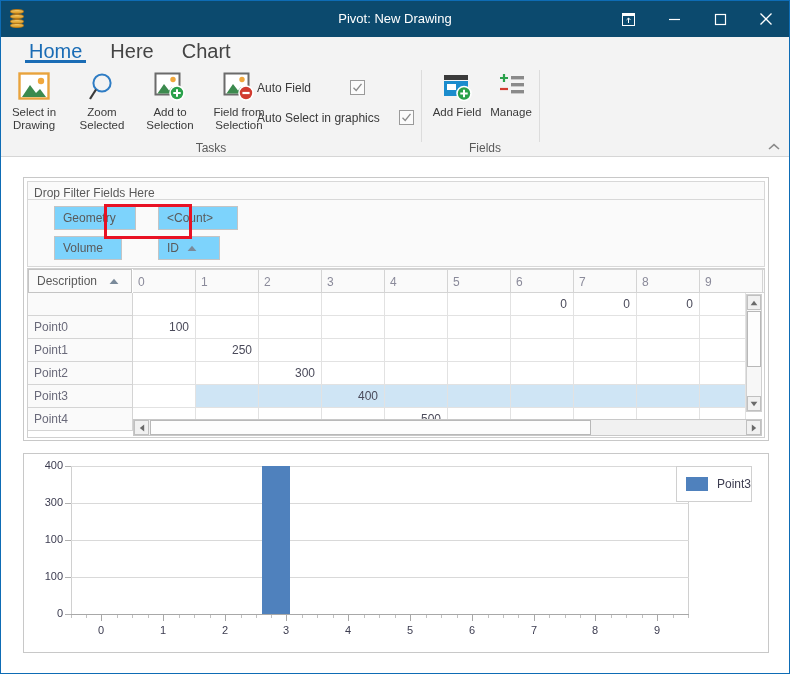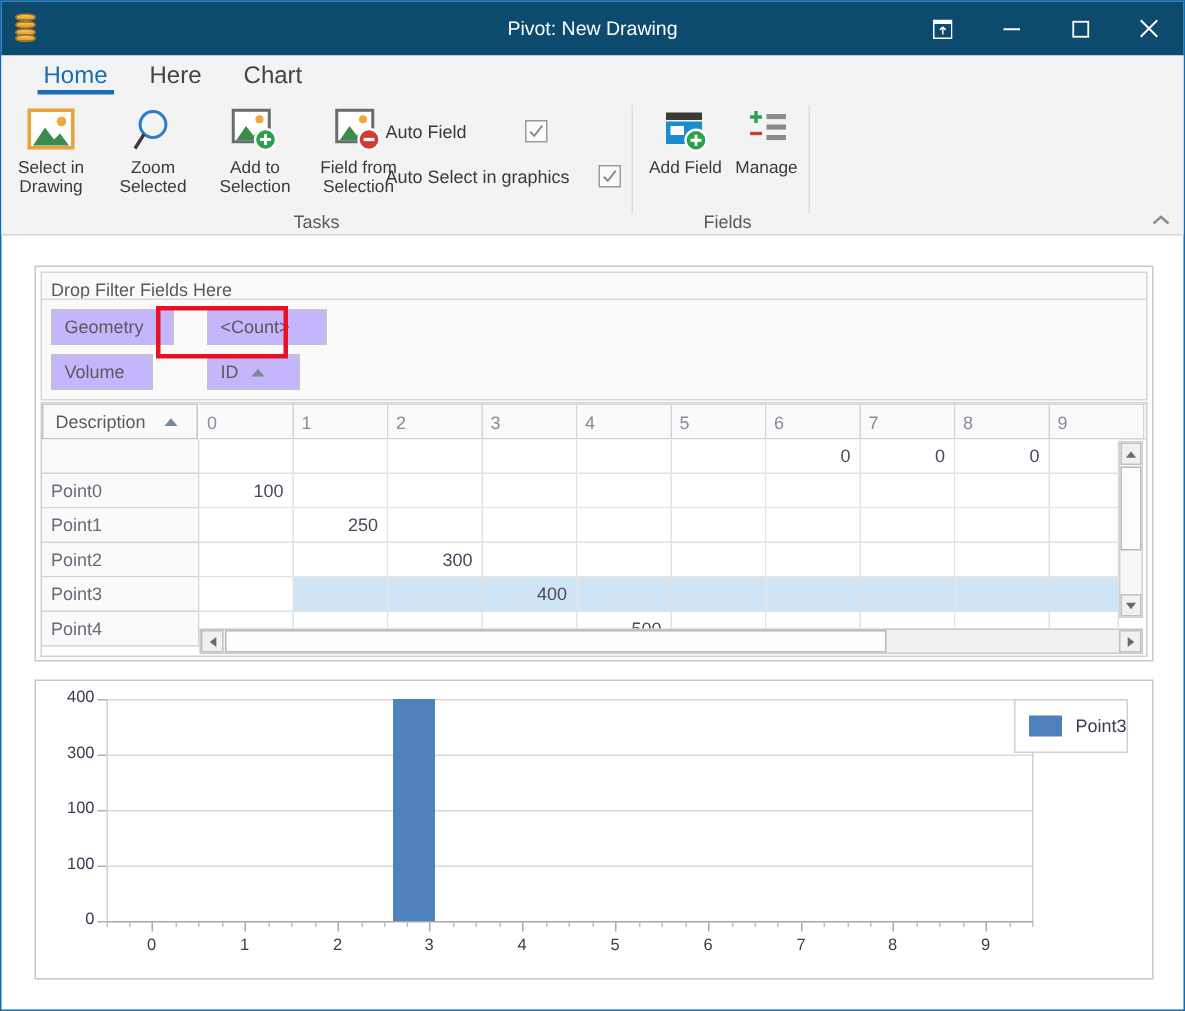--- a/index.html
+++ b/index.html
@@ -47,21 +47,21 @@
     color:#ffffff; cursor:default;
   }
   .win-btn svg { display:block; }
   
   #ribbon {
     position:absolute; left:0; top:36px; width:788px; height:120px;
     background:#f3f3f3; border-bottom:1px solid #d6d6d6;
   }
   #tabs { position:absolute; left:0; top:0; height:27px; display:flex; padding-left:14px; }
   .tab {
-    padding:2px 14px 0 14px; height:27px; line-height:24px; font-size:16px;
+    padding:2px 14px 0 14px; height:27px; line-height:24px; font-size:20px;
     color:#444; position:relative; cursor:default;
   }
   .tab.active { color:#1a6cb5; }
   .tab.active::after {
     content:""; position:absolute; left:10px; right:10px; bottom:1px; height:3px; background:#1a6cb5;
   }
   #ribbon-body { position:absolute; left:0; top:27px; width:788px; height:93px; }
   .group { position:absolute; top:0; height:93px; }
   .grp-label {
     position:absolute; bottom:2px; width:100%; text-align:center; font-size:12px; color:#5a5a5a;
@@ -91,23 +91,23 @@
   #filter-zone {
     position:absolute; left:3px; top:3px; width:738px; height:20px;
     background:#fafafa; border:1px solid #d8d8d8; font-size:12px; color:#5a5a5a;
     padding-left:6px; line-height:22px; overflow:hidden;
   }
   #field-area {
     position:absolute; left:3px; top:21px; width:738px; height:68px;
     background:#fafafa; border:1px solid #d8d8d8;
   }
   .fld {
-    position:absolute; height:24px; border:1px solid #c4c4c4; background:#c4b5fd;
+    position:absolute; height:24px; border:1px solid #c4c4c4; background:#7dd3fc;
     font-size:12px; color:#5a5a5a; line-height:24px; padding-left:8px;
-    display:flex; align-items:center; cursor:default;
+    display:flex; align-items:center; cursor:default;margin-left:20px;
   }
   .fld .up-caret { margin-left:8px; }
   #count-highlight {
     position:absolute; left:103px; top:203px; width:88px; height:35px;
     border:3px solid #e81123; pointer-events:none; z-index:40;
   }
   
   #grid {
     position:absolute; left:3px; top:90px; width:738px; height:170px;
     background:#ffffff; border:1px solid #d0d0d0; overflow:hidden;

